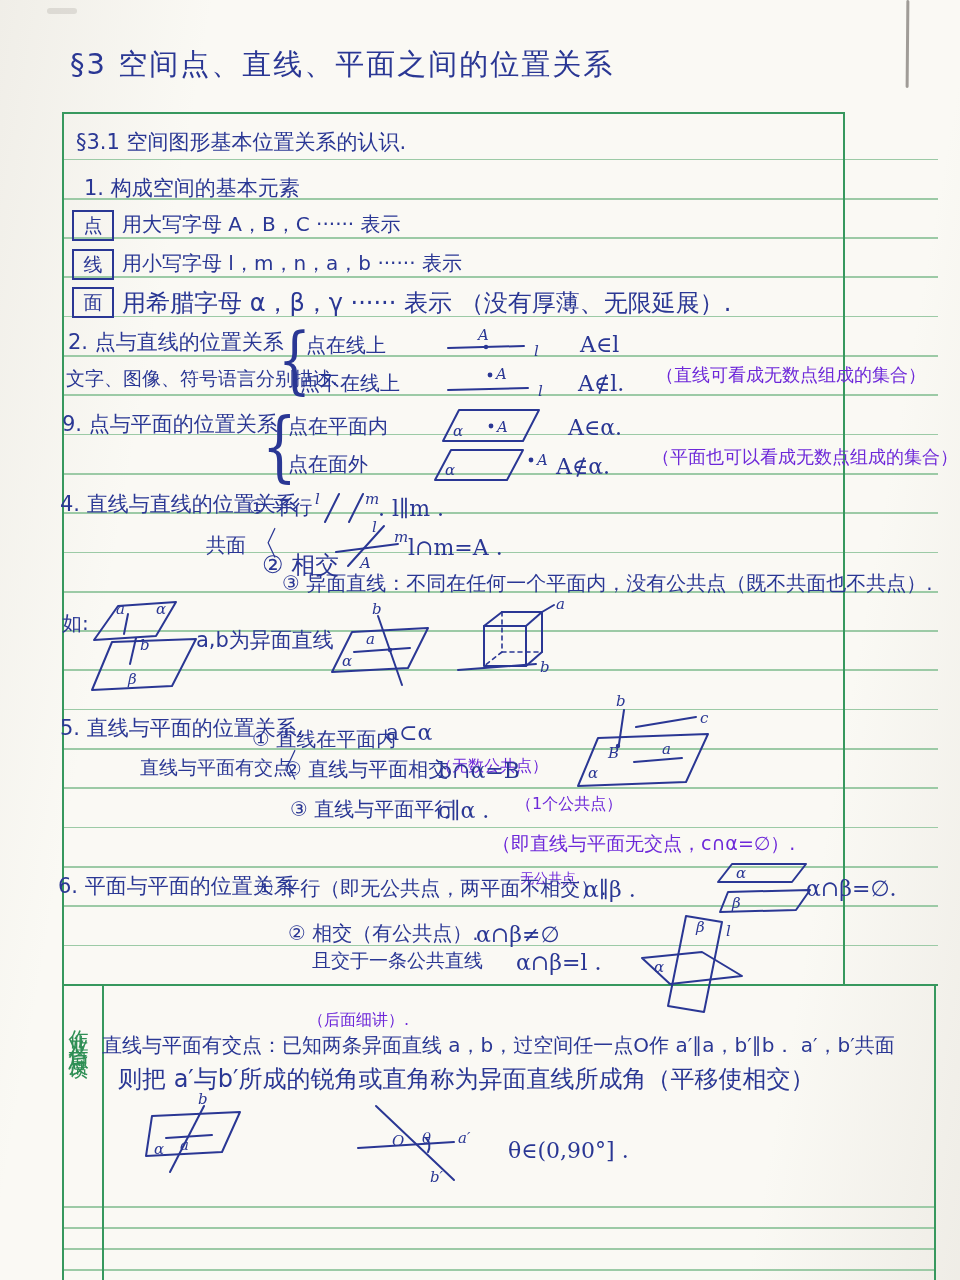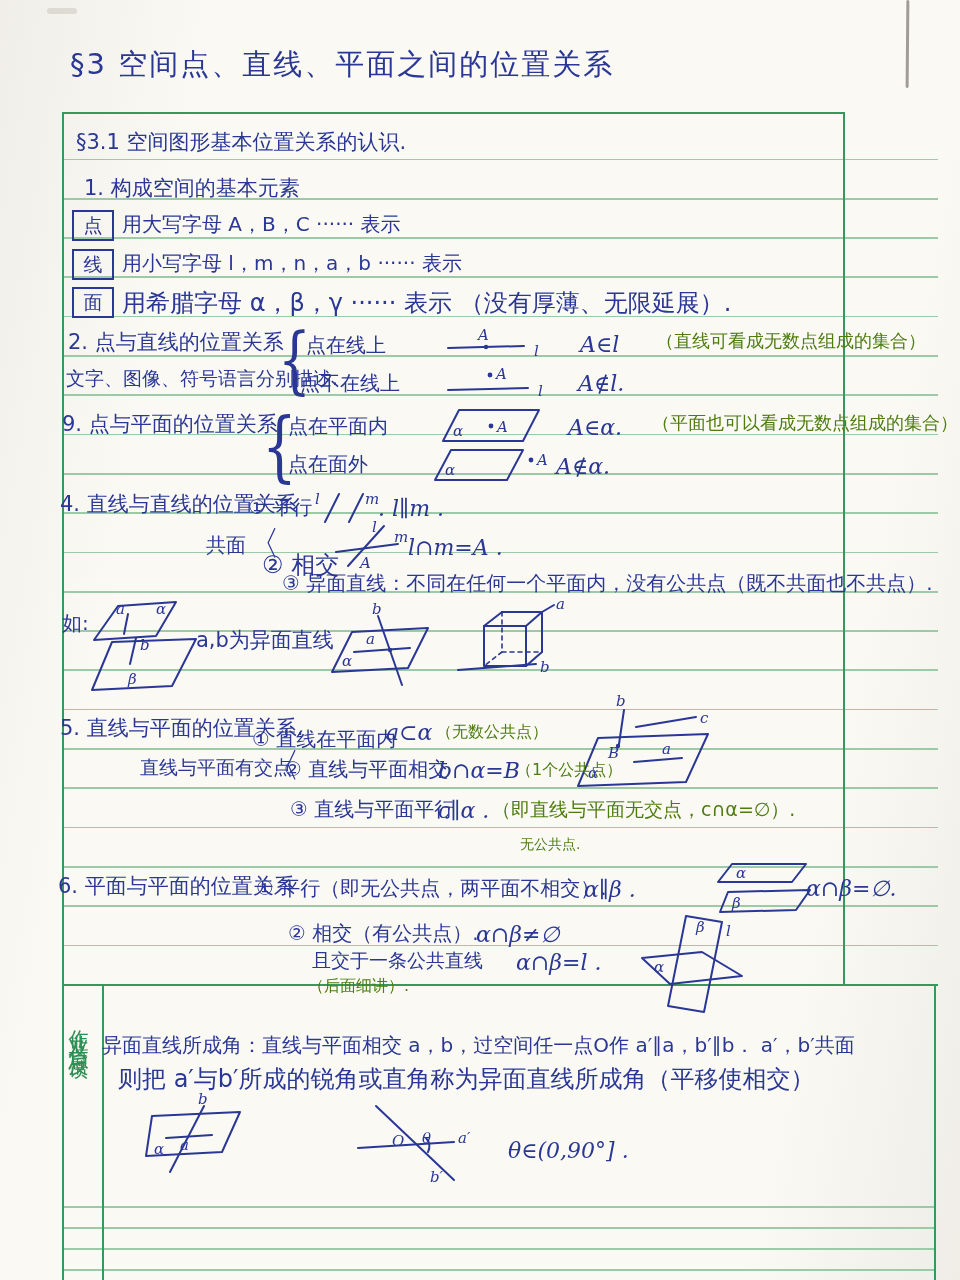--- a/index.html
+++ b/index.html
@@ -2,22 +2,22 @@
 <html><head>
 <meta charset="utf-8">
 <style>
   html,body{margin:0;padding:0;background:#e8e6e0;}
   .page{position:relative;width:960px;height:1280px;background:#faf9f4;overflow:hidden;
         font-family:"DejaVu Sans",sans-serif;color:#2a3794;}
   .page::before{content:"";position:absolute;inset:0;
         background:linear-gradient(100deg,rgba(210,205,195,.25) 0%,rgba(255,255,255,0) 18%,rgba(255,255,255,0) 82%,rgba(210,205,195,.28) 100%);
         pointer-events:none;}
   .hw{position:absolute;white-space:nowrap;color:#2a3794;line-height:1.15;}
-  .math{font-family:"DejaVu Serif",serif;font-style:italic;}
-  .note{color:#4d7c0f;}
+  .math{font-family:"DejaVu Serif",serif;}
+  .note{color:#6d28d9;margin-top:34px;}
   .gridline{position:absolute;background:#37985e;}
   .rules{position:absolute;background:repeating-linear-gradient(180deg,
          rgba(0,0,0,0) 0px,rgba(0,0,0,0) 37.6px,#9ccaa6 37.6px,#9ccaa6 39.3px);}
   .rules-bottom{position:absolute;background:repeating-linear-gradient(180deg,
          rgba(0,0,0,0) 0px,rgba(0,0,0,0) 19.4px,#9ccaa6 19.4px,#9ccaa6 21px);}
   .tagbox{position:absolute;border:2px solid #2a3794;width:38px;height:27px;
           display:flex;align-items:center;justify-content:center;font-size:19px;}
   .brace{position:absolute;font-family:"DejaVu Serif",serif;font-weight:200;color:#2a3794;
          transform:scaleX(.72);transform-origin:left center;}
   .chev{position:absolute;color:#2a3794;font-size:34px;line-height:1;}
@@ -219,21 +219,21 @@
   <div class="hw math" style="left:516px;top:950px;font-size:22px;">α∩β=l .</div>
   <div class="hw note" style="left:308px;top:977px;font-size:16px;">（后面细讲）.</div>
   <svg class="d" style="left:640px;top:914px;" width="110" height="102" viewBox="0 0 110 102">
     <polygon points="46,2 82,8 64,98 28,92"></polygon>
     <polygon points="2,44 62,38 102,62 30,70"></polygon>
     <text x="56" y="18">β</text>
     <text x="86" y="22">l</text>
     <text x="14" y="58">α</text>
   </svg>
 
-  <div class="hw" style="left:102px;top:1034px;font-size:20px;">异面直线所成角：直线与平面相交 a，b，过空间任一点O作 a′∥a，b′∥b． a′，b′共面</div>
+  <div class="hw" style="left:102px;top:1034px;font-size:20px;">直线与平面有交点：已知两条异面直线 a，b，过空间任一点O作 a′∥a，b′∥b． a′，b′共面</div>
   <div class="hw" style="left:118px;top:1066px;font-size:24px;">则把 a′与b′所成的锐角或直角称为异面直线所成角（平移使相交）</div>
 
   <svg class="d" style="left:146px;top:1096px;" width="100" height="82" viewBox="0 0 100 82">
     <polygon points="6,20 94,16 76,56 0,60"></polygon>
     <text x="52" y="8">b</text>
     <line x1="58" y1="10" x2="24" y2="76"></line>
     <line x1="20" y1="42" x2="66" y2="39"></line>
       <text x="34" y="54">a</text>
     <text x="8" y="58">α</text>
   </svg>

